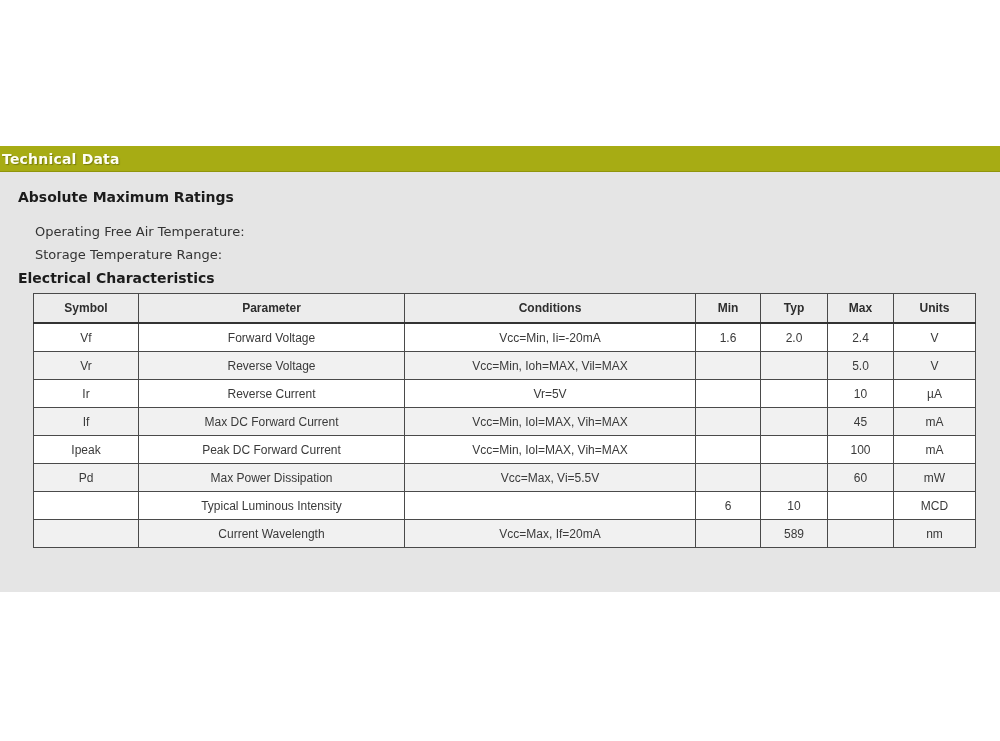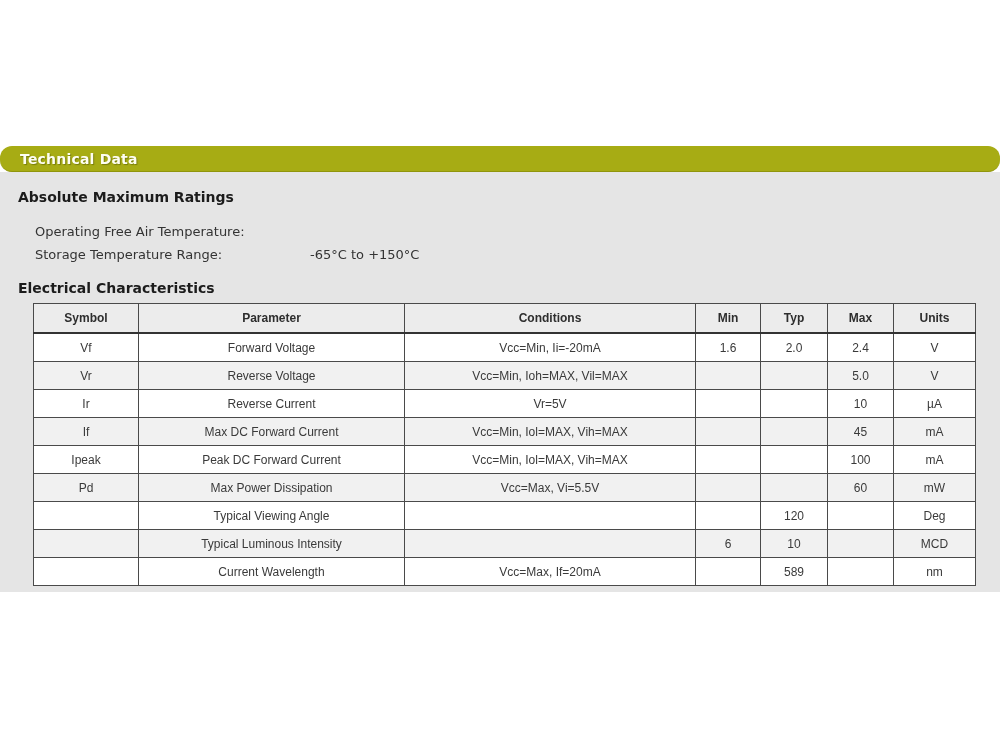--- a/index.html
+++ b/index.html
@@ -17,23 +17,22 @@
   .top-whitespace {
     height: 146px;
     background: #ffffff;
   }
   .section-bar {
     height: 26px;
     background: #a7ac14;
     border-bottom: 1px solid #90950c;
     display: flex;
     align-items: center;
-    padding-left: 20px;
+    padding-left: 2px;
     box-sizing: border-box;
-    border-radius: 12px;
   }
   .section-bar .bar-title {
     color: #fefef2;
     font-size: 14px;
     font-weight: bold;
     letter-spacing: 0.2px;
     text-shadow: 1px 1px 1px rgba(80, 85, 0, 0.55);
   }
   .content-panel {
     height: 420px;
@@ -45,21 +44,21 @@
     font-size: 14px;
     font-weight: bold;
     color: #1c1c1c;
     margin: 0;
     padding: 0;
   }
   .abs-heading {
     margin: 17px 0 11px 18px;
   }
   .elec-heading {
-    margin: 18px 0 7px 18px;
+    margin: 8px 0 7px 18px;
   }
   .spec-row {
     display: flex;
     margin-left: 35px;
     height: 23px;
     align-items: flex-end;
     font-size: 13px;
     color: #333333;
   }
   .spec-label {
@@ -117,21 +116,20 @@
 <div class="content-panel">
 
   <div class="sub-heading abs-heading">Absolute Maximum Ratings</div>
 
   <div class="spec-row">
     <span class="spec-label">Operating Free Air Temperature:</span>
   </div>
 
   <div class="spec-row">
     <span class="spec-label">Storage Temperature Range:</span>
-    <span class="spec-value">-65°C to +150°C</span>
   </div>
 
   <div class="sub-heading elec-heading">Electrical Characteristics</div>
 
   <table class="char-table">
     <colgroup>
         <col style="width: 105px;">
         <col style="width: 266px;">
         <col style="width: 291px;">
         <col style="width: 65px;">
@@ -200,29 +198,20 @@
           <td>Pd</td>
           <td>Max Power Dissipation</td>
           <td>Vcc=Max, Vi=5.5V</td>
           <td></td>
           <td></td>
           <td>60</td>
           <td>mW</td>
         </tr>
         <tr>
           <td></td>
-          <td>Typical Viewing Angle</td>
-          <td></td>
-          <td></td>
-          <td>120</td>
-          <td></td>
-          <td>Deg</td>
-        </tr>
-        <tr>
-          <td></td>
           <td>Typical Luminous Intensity</td>
           <td></td>
           <td>6</td>
           <td>10</td>
           <td></td>
           <td>MCD</td>
         </tr>
         <tr>
           <td></td>
           <td>Current Wavelength</td>

